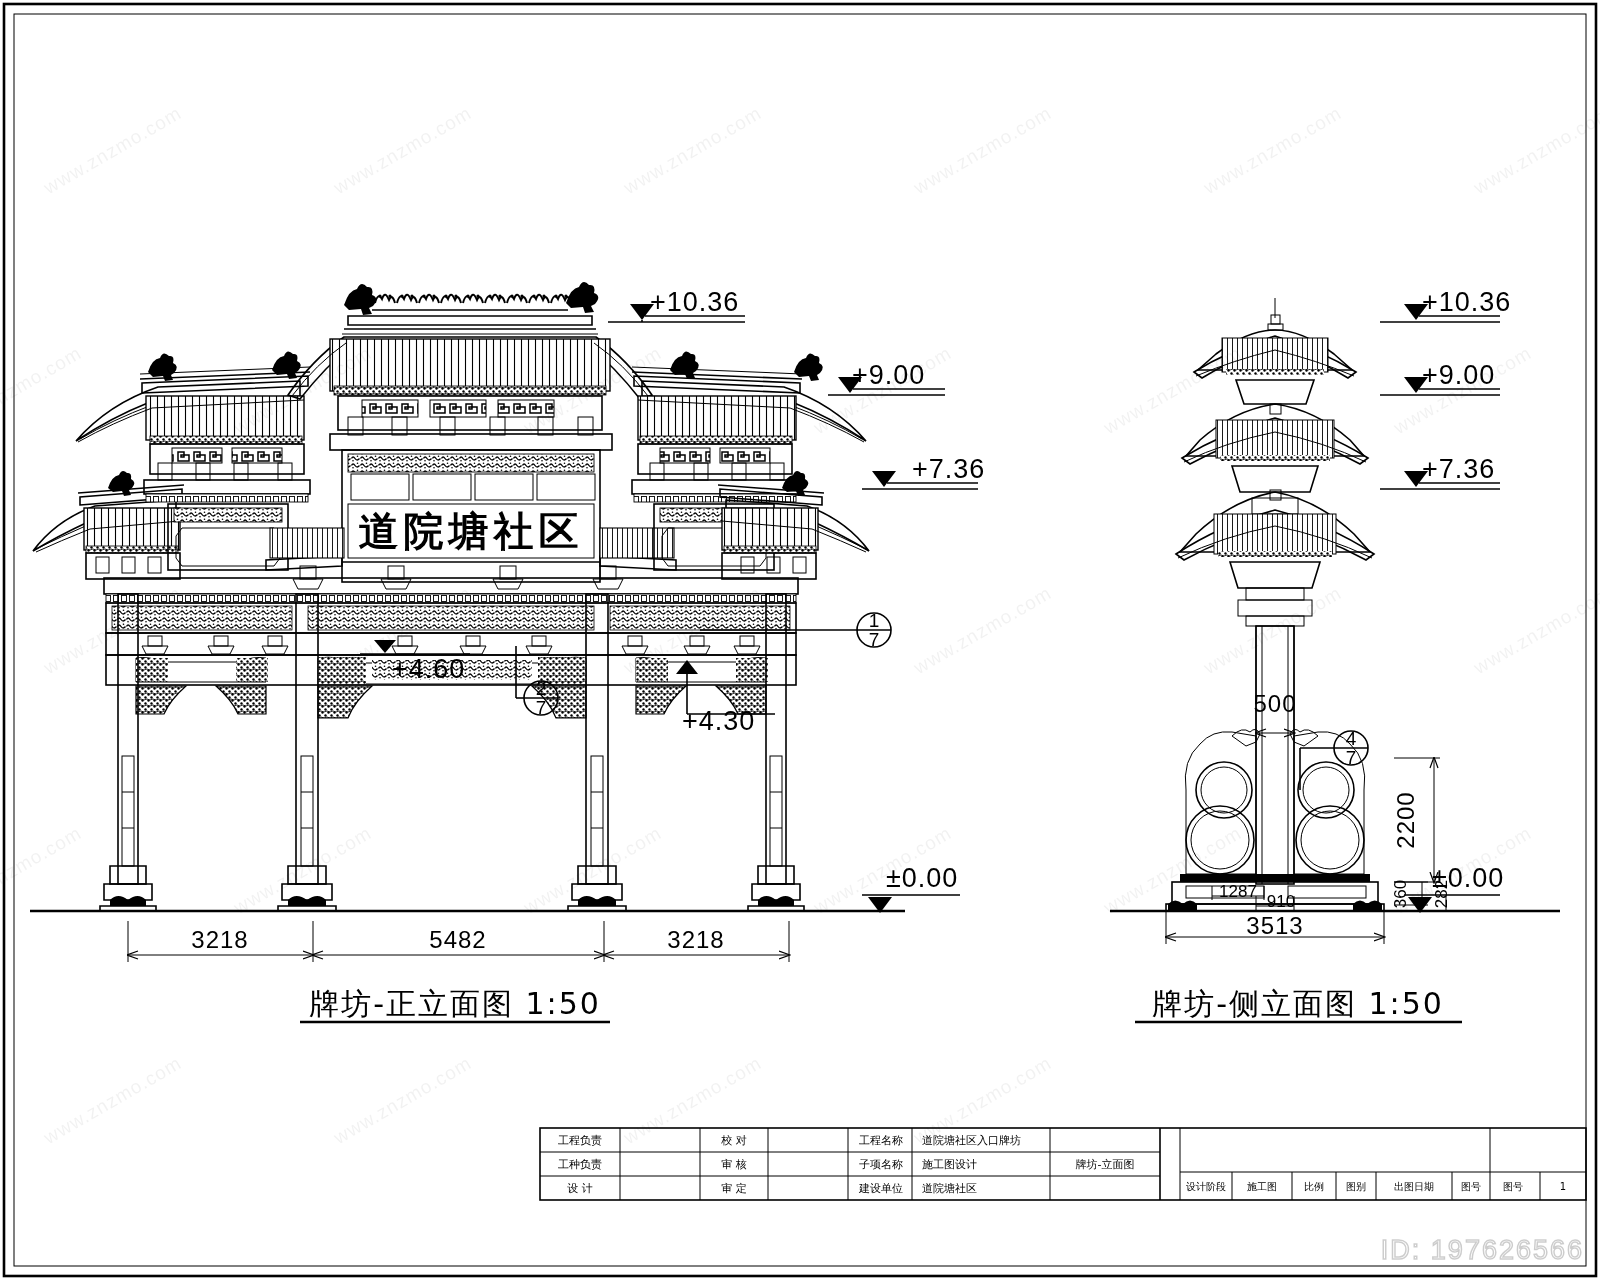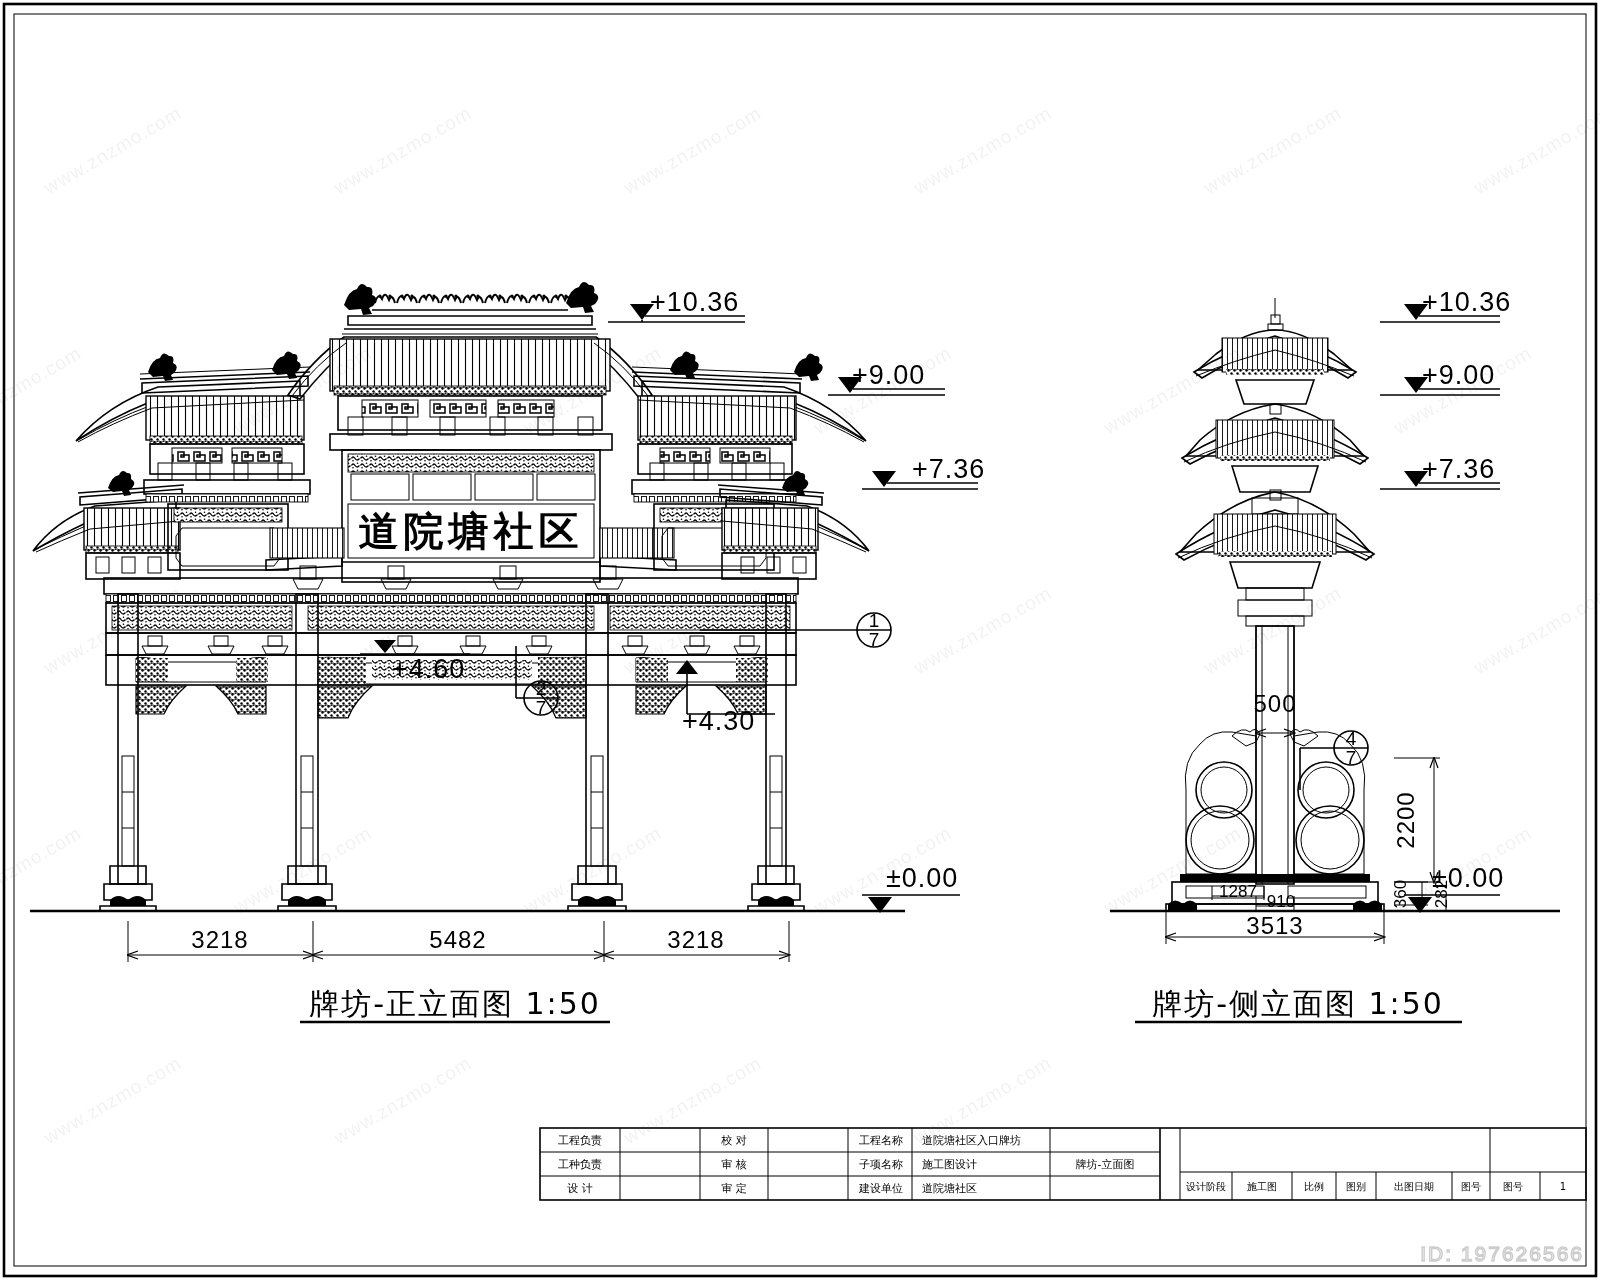--- a/index.html
+++ b/index.html
@@ -40,21 +40,21 @@
     font-weight: bold;
     color: transparent;
     -webkit-text-stroke: 2px rgba(0,0,0,0.16);
     letter-spacing: 4px;
     pointer-events: none;
     user-select: none;
   }
   .idtag {
     position: absolute;
     right: 16px; bottom: 14px;
-    font-size: 21px;
+    font-size: 27px;
     color: transparent;
     -webkit-text-stroke: 1.5px rgba(0,0,0,0.20);
     letter-spacing: 2px;
     pointer-events: none;
     user-select: none;
   }
   text { font-family: "Liberation Sans", sans-serif; fill: #000; }
   .elev { font-size: 27px; letter-spacing: 1px; }
   .dim  { font-size: 24px; letter-spacing: 1px; }
   .dimsm { font-size: 17px; letter-spacing: 0px; }

